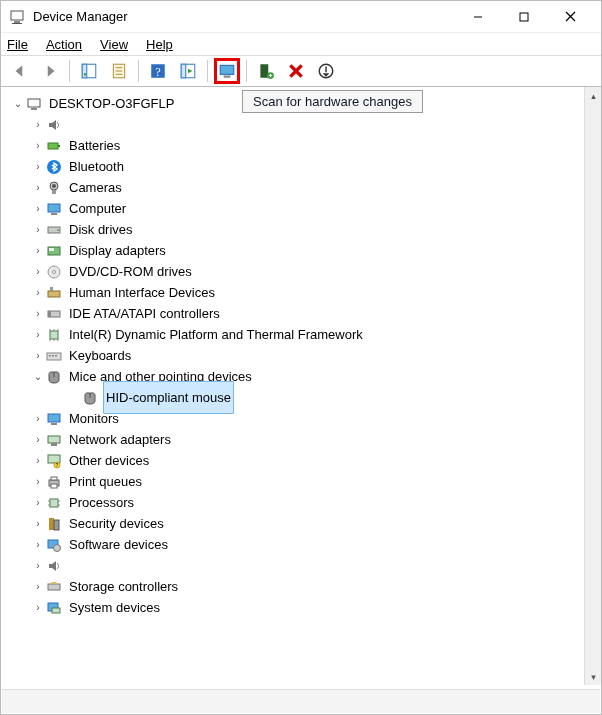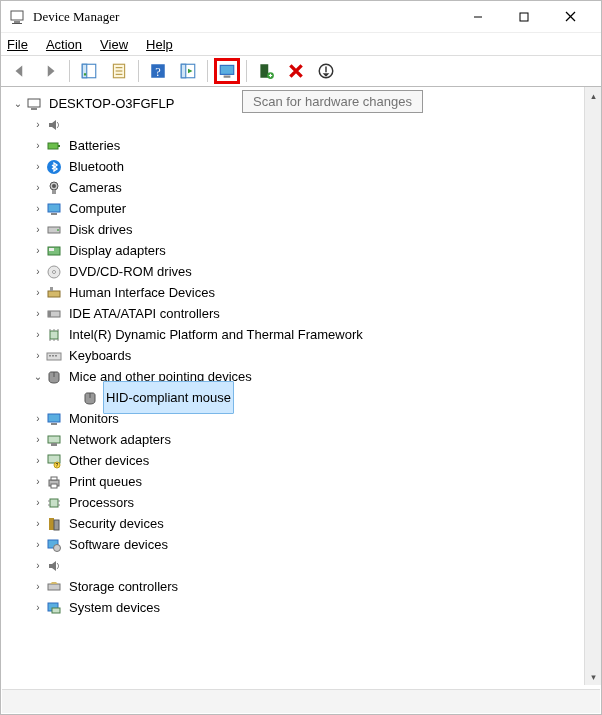--- a/index.html
+++ b/index.html
@@ -14,21 +14,20 @@
     border: 1px solid #bbb;
     overflow: hidden;
     position: relative;
   }
   .titlebar {
     height: 32px;
     display: flex;
     align-items: center;
     padding: 0 8px;
     border-bottom: 1px solid #eee;
-    font-family: Liberation Serif, serif;
   }
   .titlebar .app-icon { width: 16px; height: 16px; margin-right: 8px; }
   .titlebar .title { flex: 1; font-size: 13px; }
   .titlebar .winbtn {
     width: 46px; height: 30px;
     display: flex; align-items: center; justify-content: center;
     font-size: 14px;
   }
   .menubar {
     height: 22px;
@@ -57,21 +56,21 @@
   .sep { width:1px; height:22px; background:#ccc; margin:0 2px; }
   .highlight-red { border: 3px solid #e60000; }
   .tooltip {
     position: absolute;
     top: 34px;
     left: 241px;
     background: #f7f7f7;
     border: 1px solid #999;
     padding: 3px 10px;
     font-size: 13px;
-    color: #737373;
+    color: #0f172a;
     white-space: nowrap;
     z-index: 5;
   }
   .tree-wrap {
     position: relative;
     height: 598px;
     display: flex;
   }
   .tree {
     flex: 1;

